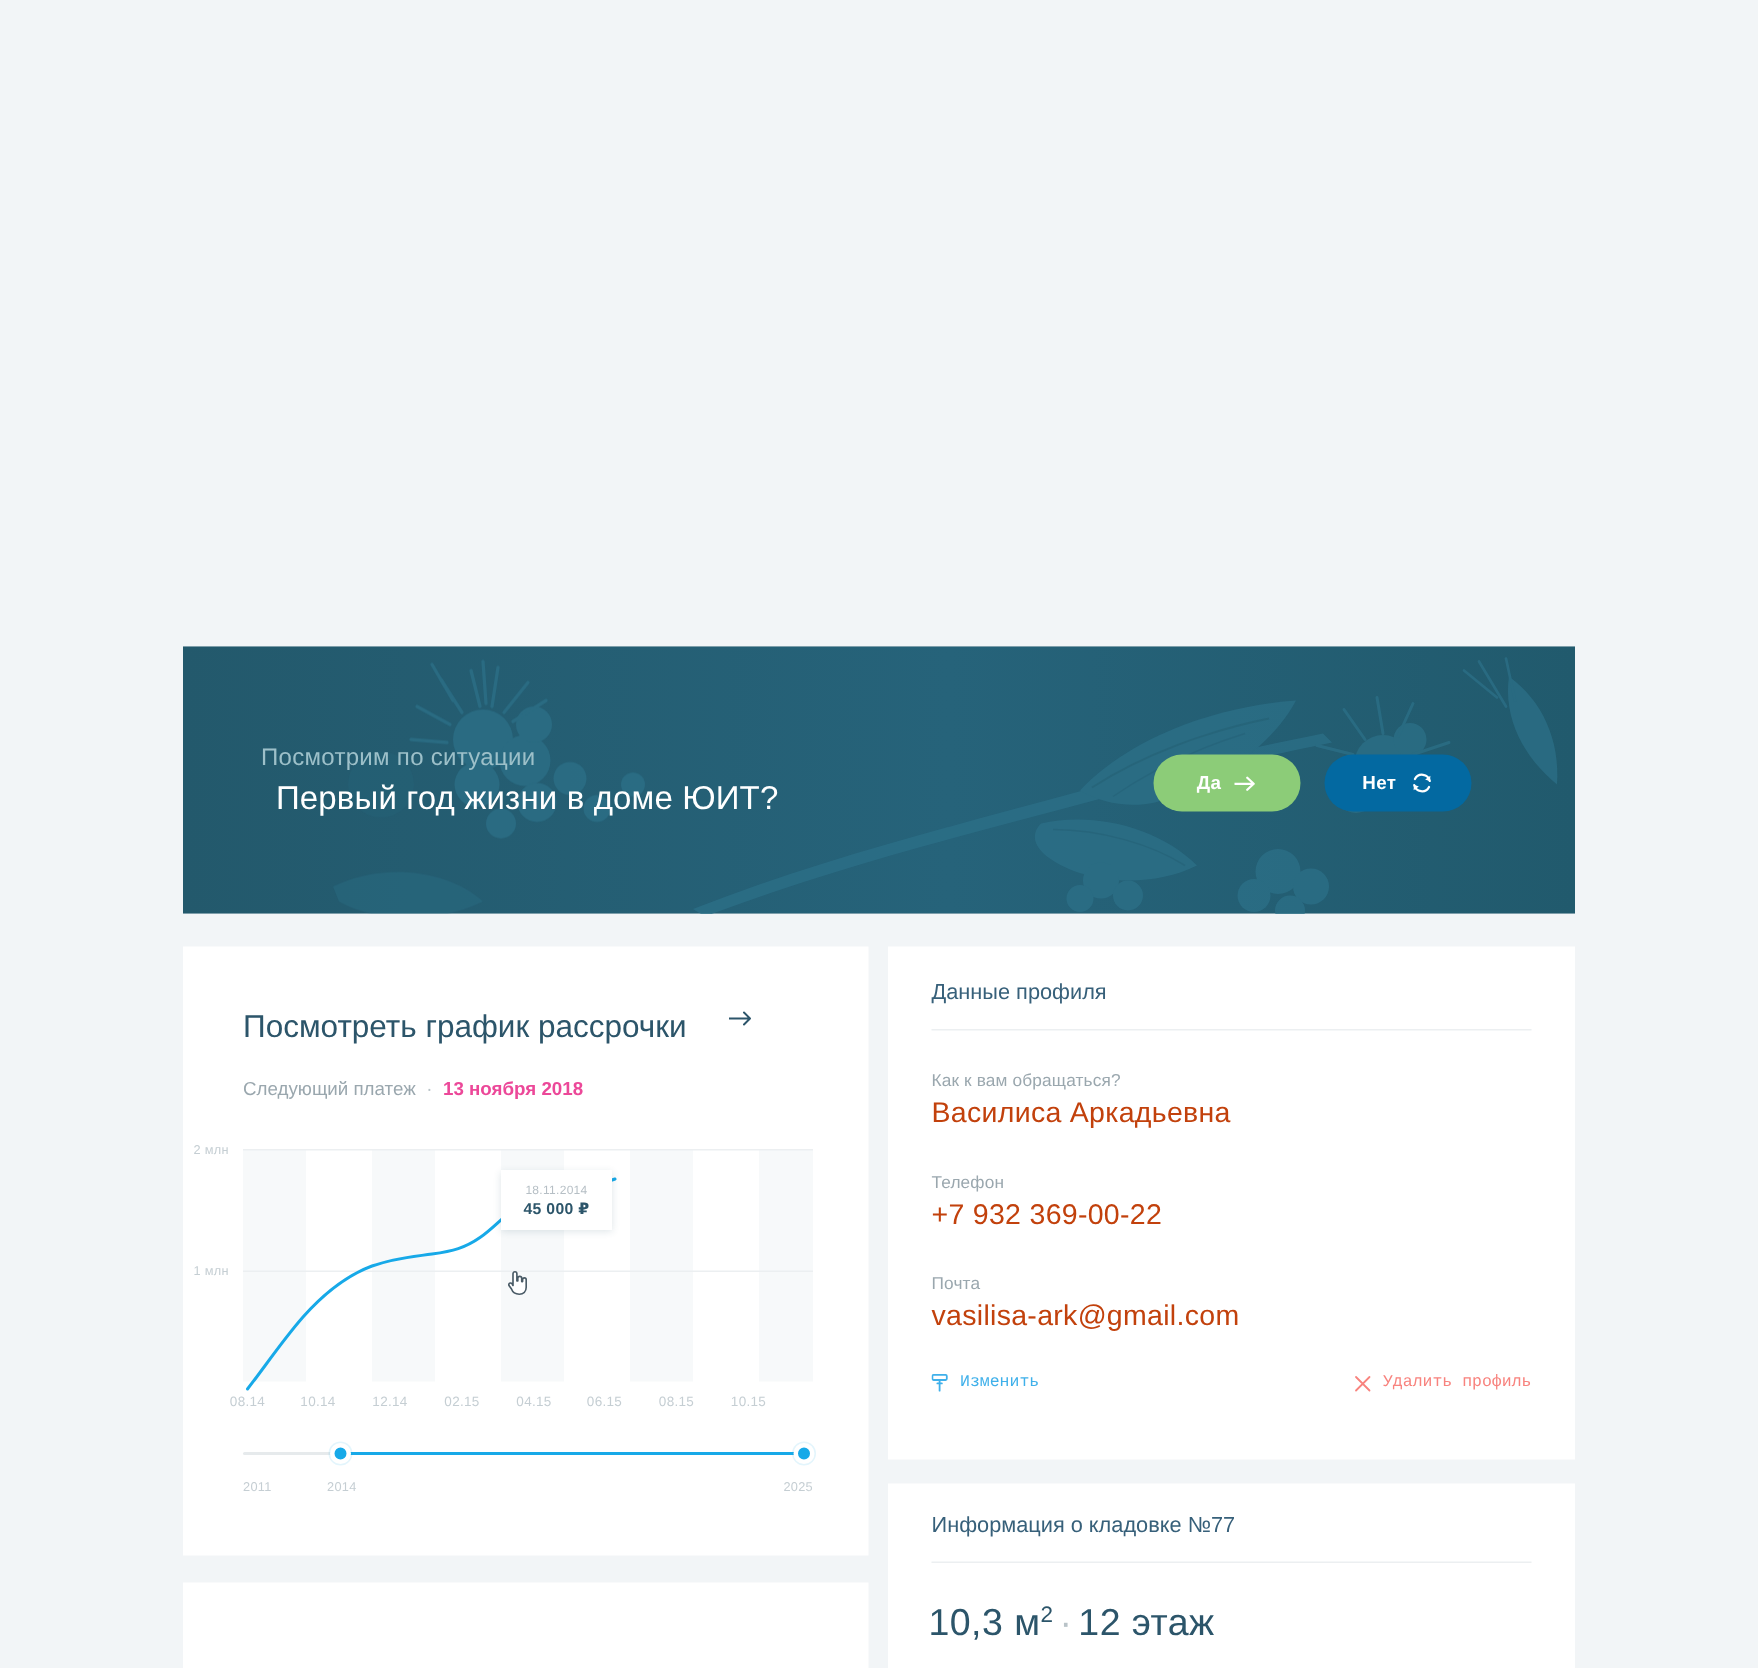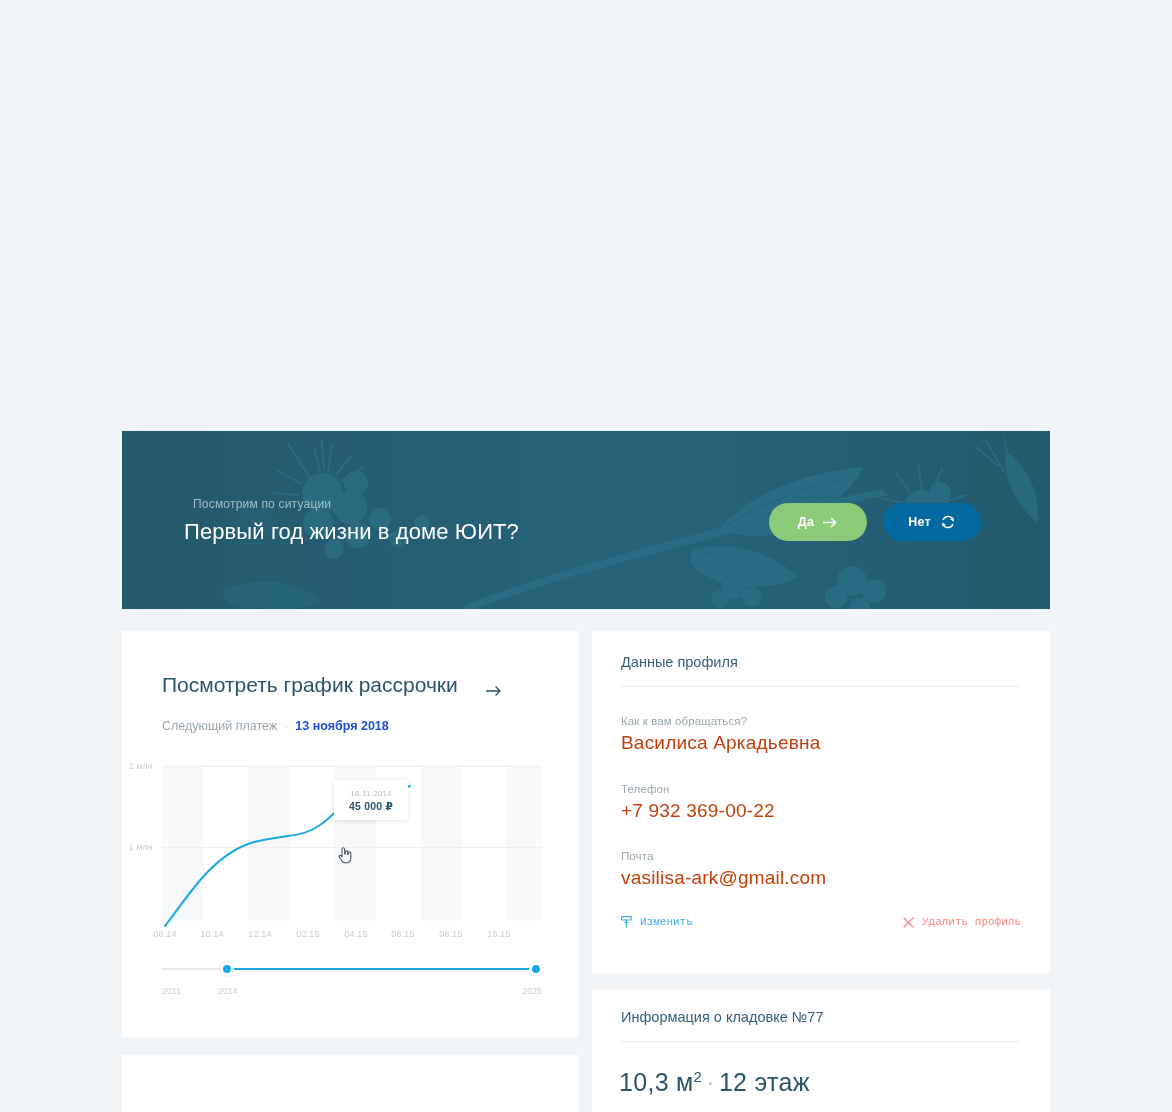--- a/index.html
+++ b/index.html
@@ -15,22 +15,22 @@
 
   
   .banner{
     position:absolute;left:122px;top:431px;width:928px;height:178px;
     background:#245d70;
     overflow:hidden;
   }
   .banner-art{position:absolute;inset:0;}
   .banner-inner{position:absolute;inset:0;}
   .banner-sub{
-    position:absolute;left:71px;top:66px;
-    font-size:12px;color:#9dc0c9;letter-spacing:.2px;
+    position:absolute;left:52px;top:66px;
+    font-size:16px;color:#9dc0c9;letter-spacing:.2px;
   }
   .banner-title{
     position:absolute;left:62px;top:88px;
     font-size:22px;color:#ffffff;font-weight:400;letter-spacing:.1px;
   }
   .btn{
     position:absolute;top:72px;height:38px;border-radius:19px;border:none;
     color:#fff;font-size:12.5px;font-family:inherit;cursor:pointer;
     display:flex;align-items:center;justify-content:center;gap:9px;
     font-weight:700;letter-spacing:.2px;padding:0 14px;
@@ -43,28 +43,28 @@
   .card{position:absolute;background:#fff;}
   .card-chart{left:122px;top:631px;width:457px;height:406px;}
   .card-empty{left:122px;top:1055px;width:457px;height:80px;}
   .card-profile{left:592px;top:631px;width:458px;height:342px;}
   .card-storage{left:592px;top:989px;width:458px;height:146px;}
 
   
   .chart-head{
     position:absolute;left:40px;top:42px;
     font-size:21px;color:#2c556a;font-weight:400;
-    display:flex;align-items:flex-end;gap:28px;cursor:pointer;
+    display:flex;align-items:flex-start;gap:28px;cursor:pointer;
   }
   .chart-head .arr{color:#2c556a;display:block;}
   .chart-sub{
     position:absolute;left:40px;top:88px;font-size:12.5px;color:#9aa7ae;
     display:flex;gap:7px;align-items:baseline;
   }
-  .chart-sub b{color:#1d4ed8;font-weight:700;}
+  .chart-sub b{color:#ec4899;font-weight:700;}
   .chart-sub .dot{color:#b9c3c8;}
 
   .plot{position:absolute;left:40px;top:135px;width:380px;height:155px;}
   .plot-bands{position:absolute;inset:0;}
   .band{position:absolute;top:0;bottom:0;background:#f7f9fa;}
   .gridline{position:absolute;left:0;right:0;height:1px;background:#eceff1;}
   .ylab{position:absolute;font-size:8.5px;color:#c5ced3;letter-spacing:.2px;}
   .xlab{position:absolute;font-size:9px;color:#c5ced3;letter-spacing:.2px;
         transform:translateX(-50%);top:163px;white-space:nowrap;}
   .series{position:absolute;left:0;top:0;overflow:visible;}

